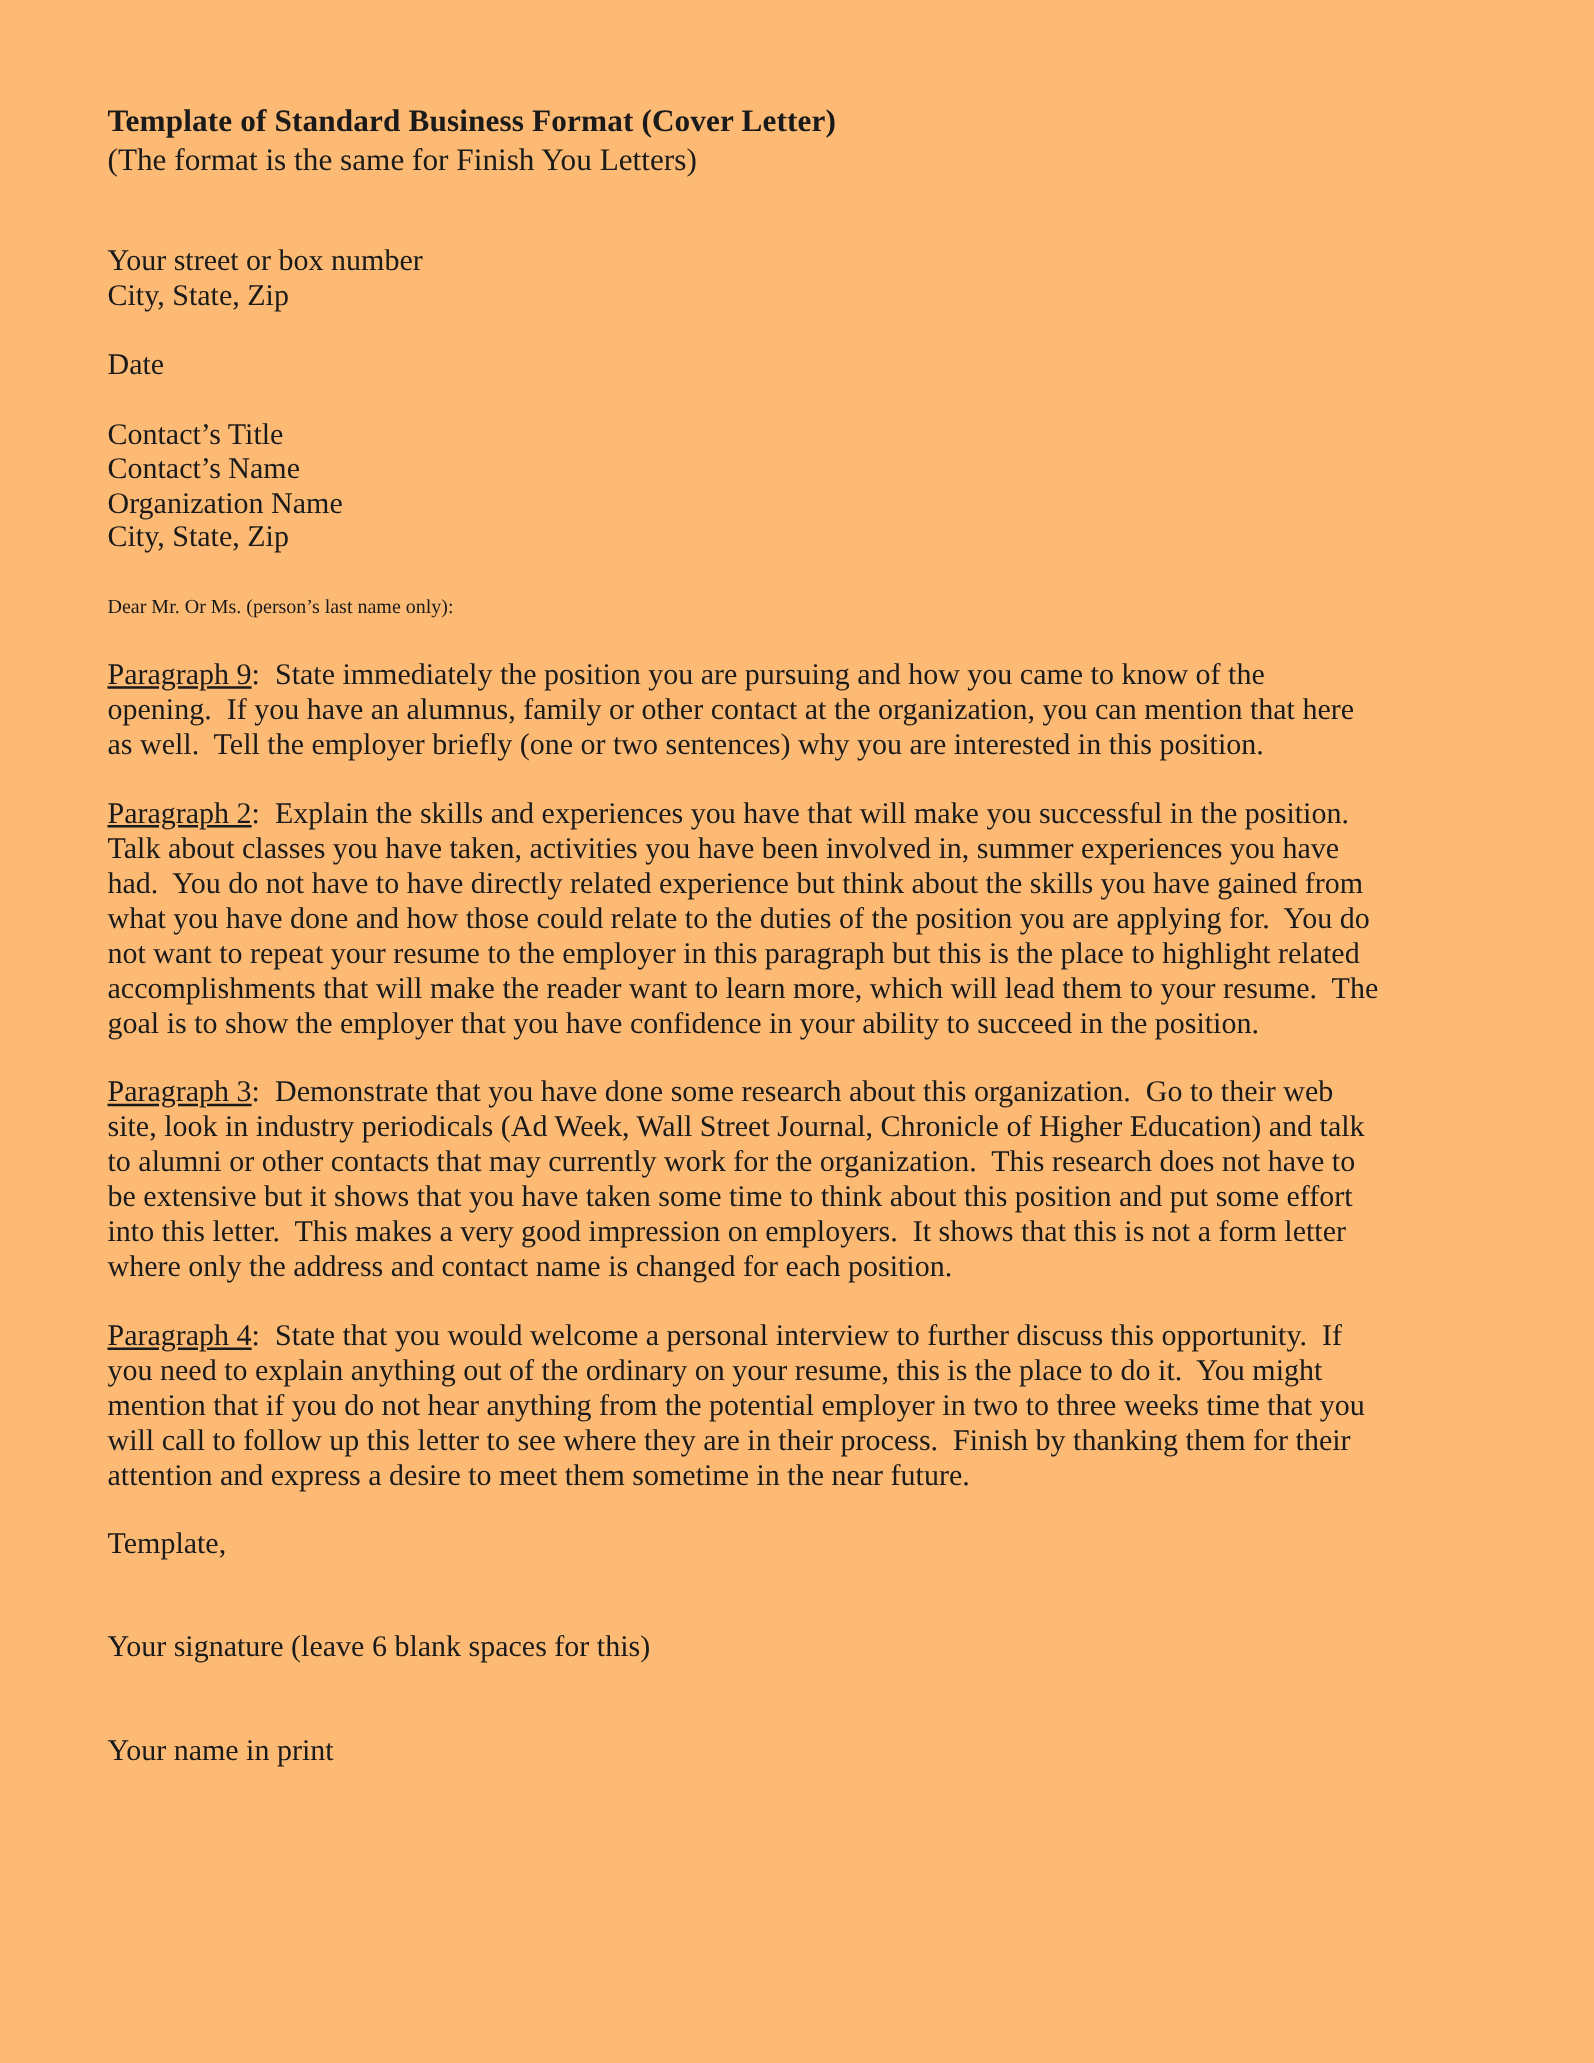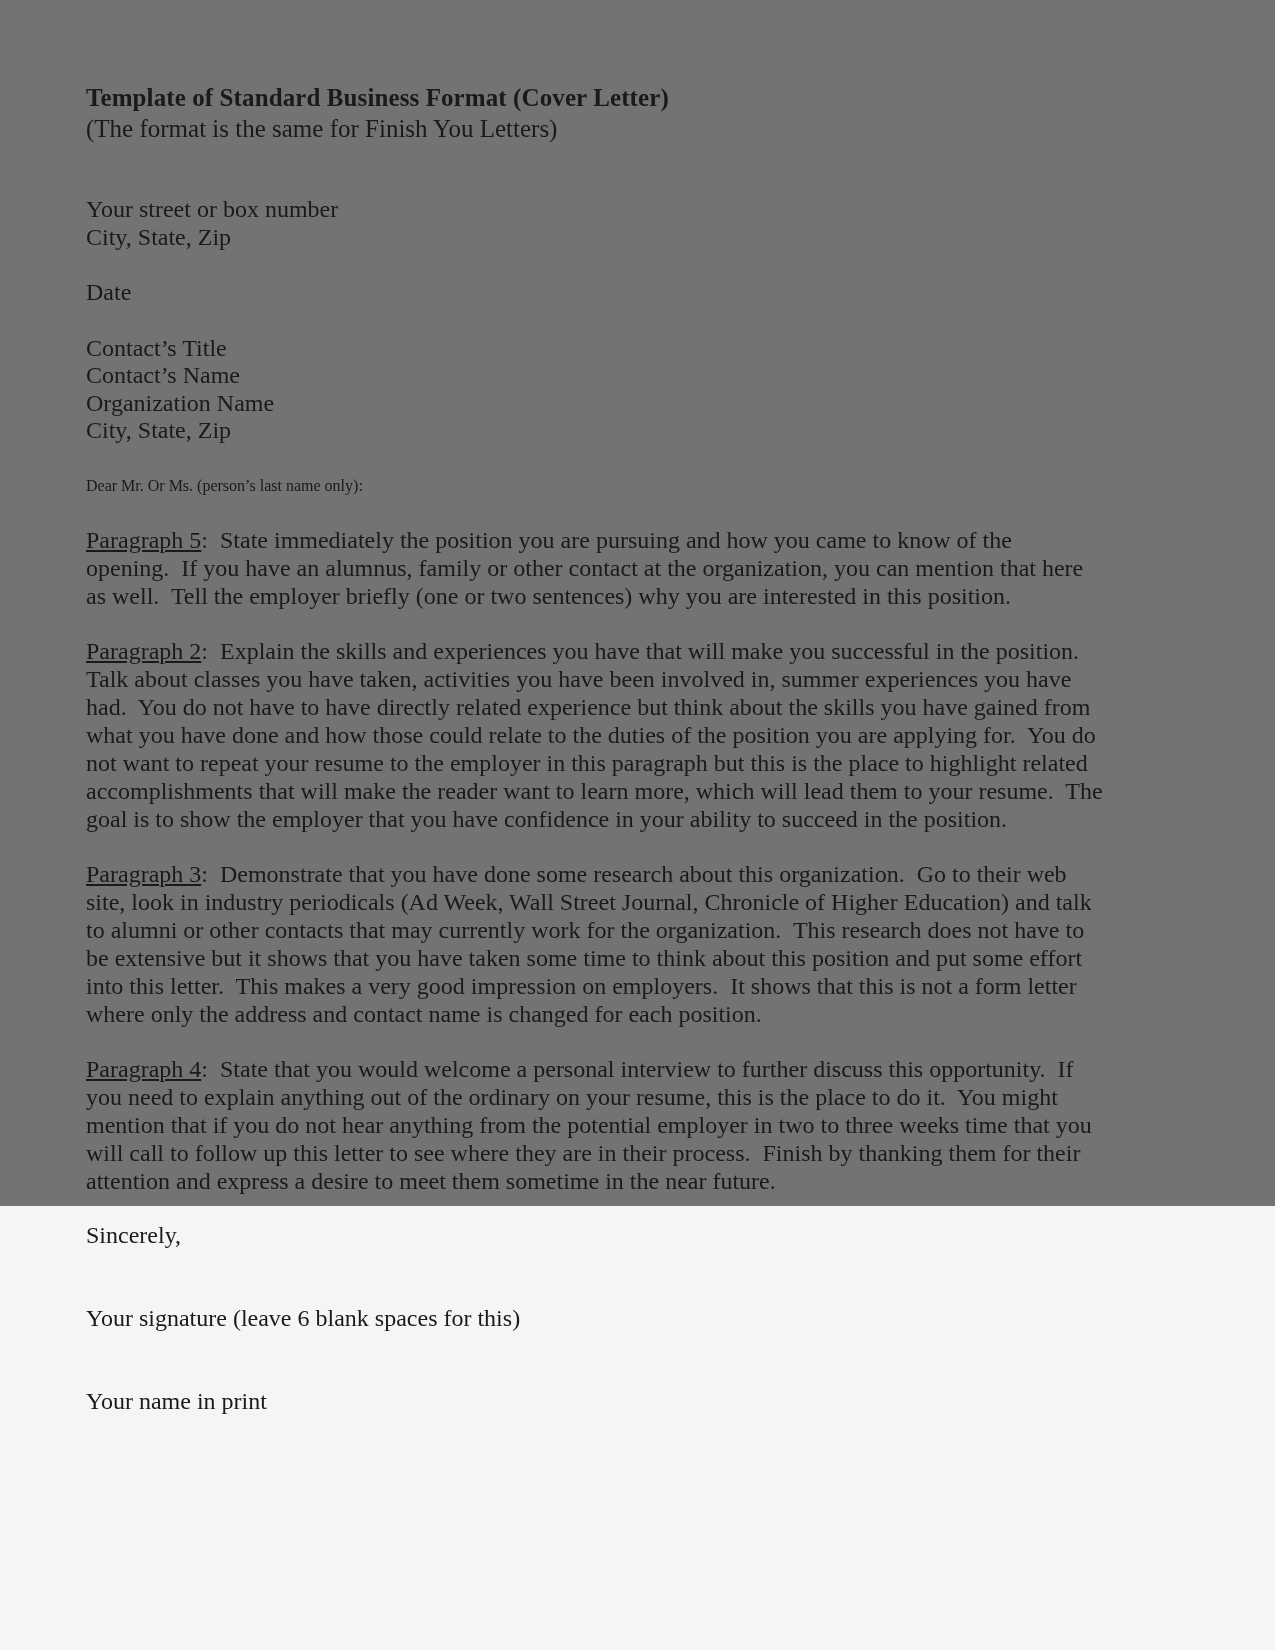--- a/index.html
+++ b/index.html
@@ -12,22 +12,22 @@
     height: 1650px;
     background: #f5f5f5;
     font-family: "Liberation Serif", "DejaVu Serif", serif;
     color: #1a1a1a;
     overflow: hidden;
   }
 
   .page {
     position: relative;
     width: 1275px;
-    height: 1206px;
-    background: #737373;
+    height: 1650px;
+    background: #fdba74;
     box-sizing: border-box;
     padding: 82px 170px 0 86px;
   }
 
   .doc-title {
     font-size: 25px;
     font-weight: bold;
     line-height: 31px;
     letter-spacing: 0.1px;
     margin: 0;
@@ -108,37 +108,37 @@
     <div class="addr-line">Organization Name</div>
     <div class="addr-line">City, State, Zip</div>
   </div>
 
   <div class="gap-sm"></div>
 
   <div class="salutation">Dear Mr. Or Ms. (person’s last name only):</div>
 
   <div class="gap-sm"></div>
 
-  <p class="body-para"><span class="para-label">Paragraph 5</span><span>:&nbsp; </span><span>State immediately the position you are pursuing and how you came to know of the opening.&nbsp; If you have an alumnus, family or other contact at the organization, you can mention that here as well.&nbsp; Tell the employer briefly (one or two sentences) why you are interested in this position.</span></p>
+  <p class="body-para"><span class="para-label">Paragraph 9</span><span>:&nbsp; </span><span>State immediately the position you are pursuing and how you came to know of the opening.&nbsp; If you have an alumnus, family or other contact at the organization, you can mention that here as well.&nbsp; Tell the employer briefly (one or two sentences) why you are interested in this position.</span></p>
 
   <div class="gap-xs"></div>
 
   <p class="body-para"><span class="para-label">Paragraph 2</span><span>:&nbsp; </span><span>Explain the skills and experiences you have that will make you successful in the position.&nbsp; Talk about classes you have taken, activities you have been involved in, summer experiences you have had.&nbsp; You do not have to have directly related experience but think about the skills you have gained from what you have done and how those could relate to the duties of the position you are applying for.&nbsp; You do not want to repeat your resume to the employer in this paragraph but this is the place to highlight related accomplishments that will make the reader want to learn more, which will lead them to your resume.&nbsp; The goal is to show the employer that you have confidence in your ability to succeed in the position.</span></p>
 
   <div class="gap-xs"></div>
 
   <p class="body-para"><span class="para-label">Paragraph 3</span><span>:&nbsp; </span><span>Demonstrate that you have done some research about this organization.&nbsp; Go to their web site, look in industry periodicals (Ad Week, Wall Street Journal, Chronicle of Higher Education) and talk to alumni or other contacts that may currently work for the organization.&nbsp; This research does not have to be extensive but it shows that you have taken some time to think about this position and put some effort into this letter.&nbsp; This makes a very good impression on employers.&nbsp; It shows that this is not a form letter where only the address and contact name is changed for each position.</span></p>
 
   <div class="gap-xs"></div>
 
   <p class="body-para"><span class="para-label">Paragraph 4</span><span>:&nbsp; </span><span>State that you would welcome a personal interview to further discuss this opportunity.&nbsp; If you need to explain anything out of the ordinary on your resume, this is the place to do it.&nbsp; You might mention that if you do not hear anything from the potential employer in two to three weeks time that you will call to follow up this letter to see where they are in their process.&nbsp; Finish by thanking them for their attention and express a desire to meet them sometime in the near future.</span></p>
 
   <div class="gap-sm"></div>
 
-  <div class="closing-line">Sincerely,</div>
+  <div class="closing-line">Template,</div>
 
   <div class="gap-sig"></div>
 
   <div class="closing-line">Your signature (leave 6 blank spaces for this)</div>
 
   <div class="gap-name"></div>
 
   <div class="closing-line">Your name in print</div>
 
 </div>

